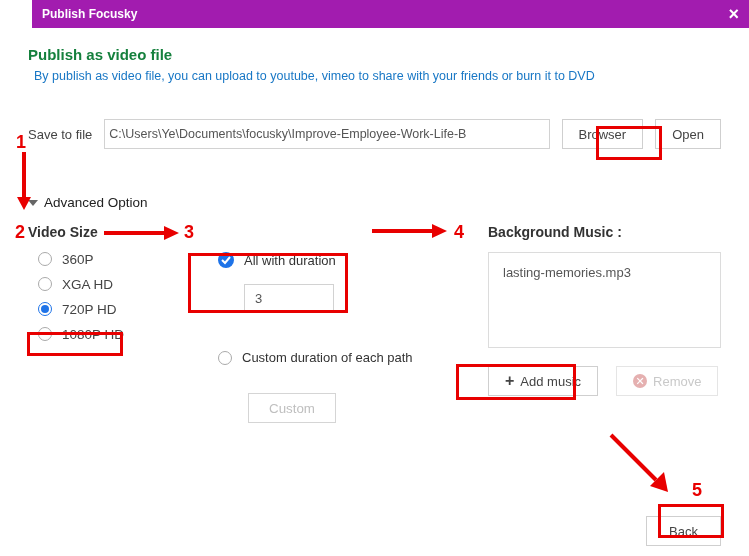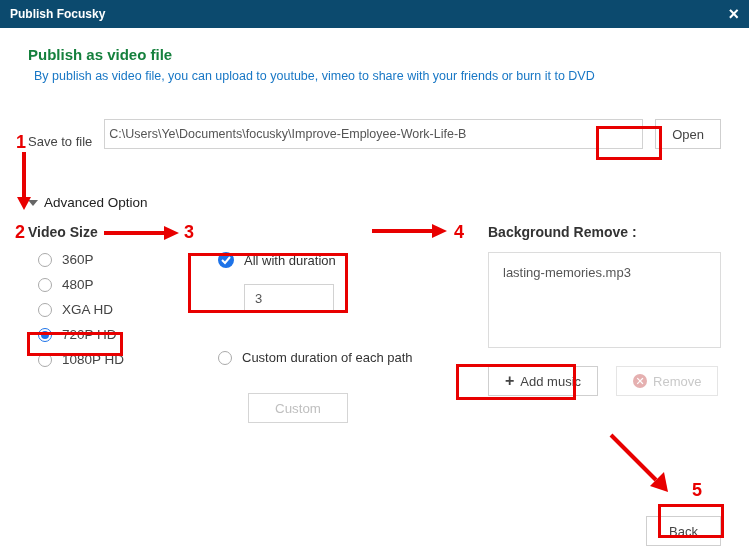--- a/index.html
+++ b/index.html
@@ -1,41 +1,41 @@
 <!DOCTYPE html>
 <html><head>
 <meta charset="utf-8">
 <style>
   * { box-sizing: border-box; font-family: Arial, sans-serif; }
   body { margin: 0; width: 749px; height: 556px; background: #fff; position: relative; font-size: 13px; color: #333; }
-  .titlebar { background: #0c4a6e; color: #fff; height: 28px; display: flex; align-items: center; justify-content: space-between; padding: 0 10px; font-weight: bold; font-size: 12px; }
+  .titlebar { background: #a21caf; color: #fff; height: 28px; display: flex; align-items: center; justify-content: space-between; padding: 0 10px; font-weight: bold; font-size: 12px; margin-left: 32px; }
   .titlebar .close { font-size: 18px; cursor: pointer; font-weight: bold; }
   .content { padding: 14px 28px 0 28px; }
   h2 { margin: 4px 0 4px 0; font-size: 15px; font-weight: bold; color: #15803d; }
   .subtitle { color: #1877c5; margin: 6px 0 0 6px; font-size: 12.5px; }
-  .row-save { display: flex; align-items: flex-end; gap: 12px; margin-top: 36px; }
+  .row-save { display: flex; align-items: center; gap: 12px; margin-top: 36px; }
   .row-save label { font-size: 13px; color: #444; }
   .path-input { flex: 1; height: 30px; border: 1px solid #d2d2d2; padding: 0 4px; font-size: 12.5px; color: #555; }
   .btn { height: 30px; padding: 0 16px; background: #fff; border: 1px solid #cfcfcf; cursor: pointer; font-size: 13px; color: #444; }
   .adv { display: flex; align-items: center; gap: 6px; margin-top: 46px; font-size: 13.5px; color: #222; }
   .caret { width:0; height:0; border-left:5px solid transparent; border-right:5px solid transparent; border-top:6px solid #666; }
   .cols { display: flex; margin-top: 14px; gap: 30px; }
   .col1 { width: 150px; }
   .col2 { width: 250px; }
   .col3 { flex: 1; }
   .section-title { font-weight: bold; font-size: 14px; margin-bottom: 12px; }
-  .radio-item { display: flex; align-items: flex-end; gap: 10px; margin: 10px 0 10px 10px; font-size: 13.5px; color: #444; }
+  .radio-item { display: flex; align-items: flex-start; gap: 10px; margin: 10px 0 10px 10px; font-size: 13.5px; color: #444; }
   .radio { width: 14px; height: 14px; border: 1.5px solid #aaa; border-radius: 50%; display: inline-flex; align-items: center; justify-content: center; }
   .radio.checked { border-color: #1e73e8; }
   .radio.checked::after { content:''; width:8px; height:8px; background:#1e73e8; border-radius:50%; }
   .check-circle { width:16px; height:16px; border-radius:50%; background:#1e73e8; display:inline-flex; align-items:center; justify-content:center; }
   .check-circle svg { width:10px; height:10px; }
   .dur-row { display:flex; align-items:center; gap:10px; margin-left:10px; margin-bottom:10px;margin-top:28px; }
   .dur-input { width:90px; height:28px; border:1px solid #d2d2d2; text-align:left; padding:0 10px; margin-left:36px; margin-top:6px; margin-bottom:10px; font-size:13px; color:#555; }
-  .disabled-btn { height:30px; width:100px; border:1px solid #d5d5d5; background:#fff; color:#bfbfbf; margin-left:40px; margin-top:18px; cursor:default; }
+  .disabled-btn { height:30px; width:88px; border:1px solid #d5d5d5; background:#fff; color:#bfbfbf; margin-left:40px; margin-top:18px; cursor:default; }
   .music-box { border:1px solid #dcdcdc; height:96px; padding:12px 14px; font-size:13px; color:#555; }
   .music-actions { display:flex; gap:18px; margin-top:18px; align-items:center; }
   .add-btn { height:30px; padding:0 16px; border:1px solid #cfcfcf; background:#fff; cursor:pointer; display:flex; align-items:center; gap:6px; font-size:13px; color:#444; }
   .remove-btn { height:30px; padding:0 16px; border:1px solid #e5e5e5; background:#fff; color:#c9c9c9; display:flex; align-items:center; gap:6px; cursor:default; font-size:13px; }
   .footer { position:absolute; bottom:10px; right:28px; display:flex; gap:10px; }
   .footer .back { height:30px; padding:0 22px; border:1px solid #cfcfcf; background:#fff; cursor:pointer; font-size:13px; color:#444; }
   .footer .publish { height:30px; padding:0 22px; border:none; background:#0b77d6; color:#fff; cursor:pointer; font-size:13px; }
   .redbox { position:absolute; border:3px solid #e80000; pointer-events:none; }
   .rednum { position:absolute; color:#e80000; font-weight:bold; font-size:18px; pointer-events:none; font-family: Arial; }
   .arrow { position:absolute; pointer-events:none; }
@@ -48,38 +48,35 @@
   <span class="close">×</span>
 </div>
 
 <div class="content">
   <h2>Publish as video file</h2>
   <div class="subtitle">By publish as video file, you can upload to youtube, vimeo to share with your friends or burn it to DVD</div>
 
   <div class="row-save">
     <label>Save to file</label>
     <input class="path-input" value="C:\Users\Ye\Documents\focusky\Improve-Employee-Work-Life-B" style="">
+    <button class="btn">Browser</button>
     <button class="btn">Open</button>
   </div>
 
   <div class="adv">
     <span class="caret"></span>
     <span>Advanced Option</span>
   </div>
 
   <div class="cols">
     <div class="col1">
       <div class="section-title">Video Size</div>
       <div class="radio-item">
           <span class="radio"></span>
           <span>360P</span>
-        </div>
-      <div class="radio-item">
-          <span class="radio"></span>
-          <span>480P</span>
         </div>
       <div class="radio-item">
           <span class="radio"></span>
           <span>XGA HD</span>
         </div>
       <div class="radio-item">
           <span class="radio checked"></span>
           <span>720P HD</span>
         </div>
       <div class="radio-item">
@@ -99,21 +96,21 @@
       </div>
       <input class="dur-input" value="3" style="">
       <div class="dur-row">
         <span class="radio"></span>
         <span>Custom duration of each path</span>
       </div>
       <button class="disabled-btn">Custom</button>
     </div>
 
     <div class="col3">
-      <div class="section-title">Background Remove :</div>
+      <div class="section-title">Background Music :</div>
       <div class="music-box">
         <div>lasting-memories.mp3</div>
       </div>
       <div class="music-actions">
         <button class="add-btn">
           <span style="font-size:16px;font-weight:bold;">+</span>
           <span>Add music</span>
         </button>
         <button class="remove-btn">
           <span style="width:14px;height:14px;border-radius:50%;background:#e5b0b0;color:#fff;display:inline-flex;align-items:center;justify-content:center;font-size:11px;line-height:1;">✕</span>

